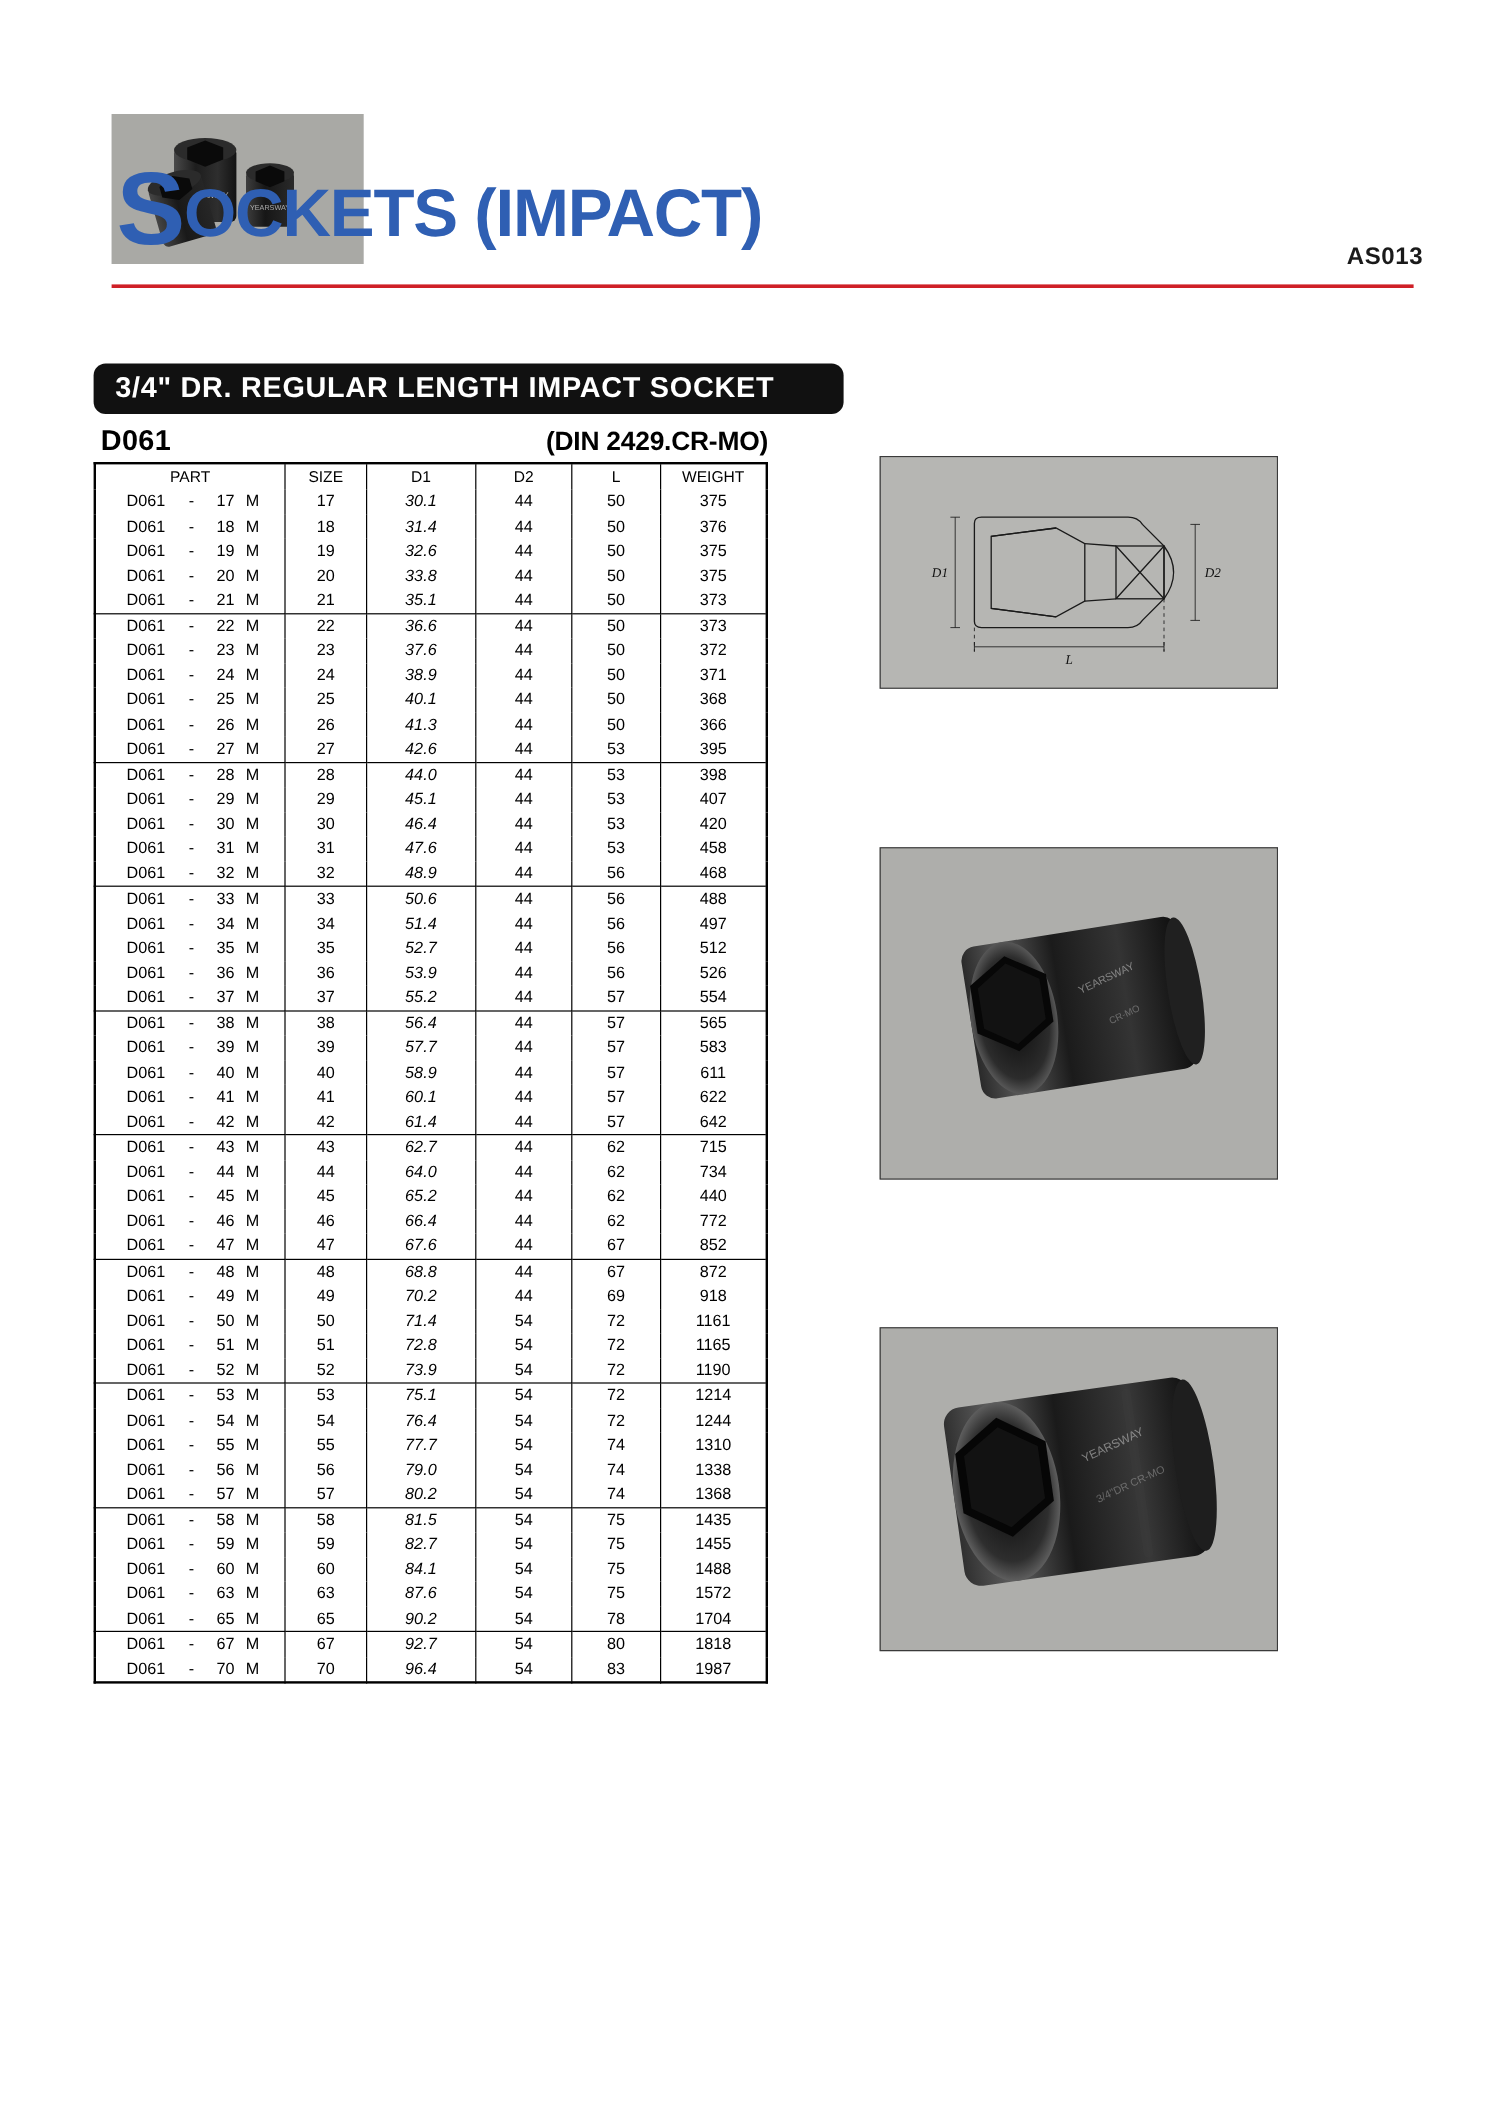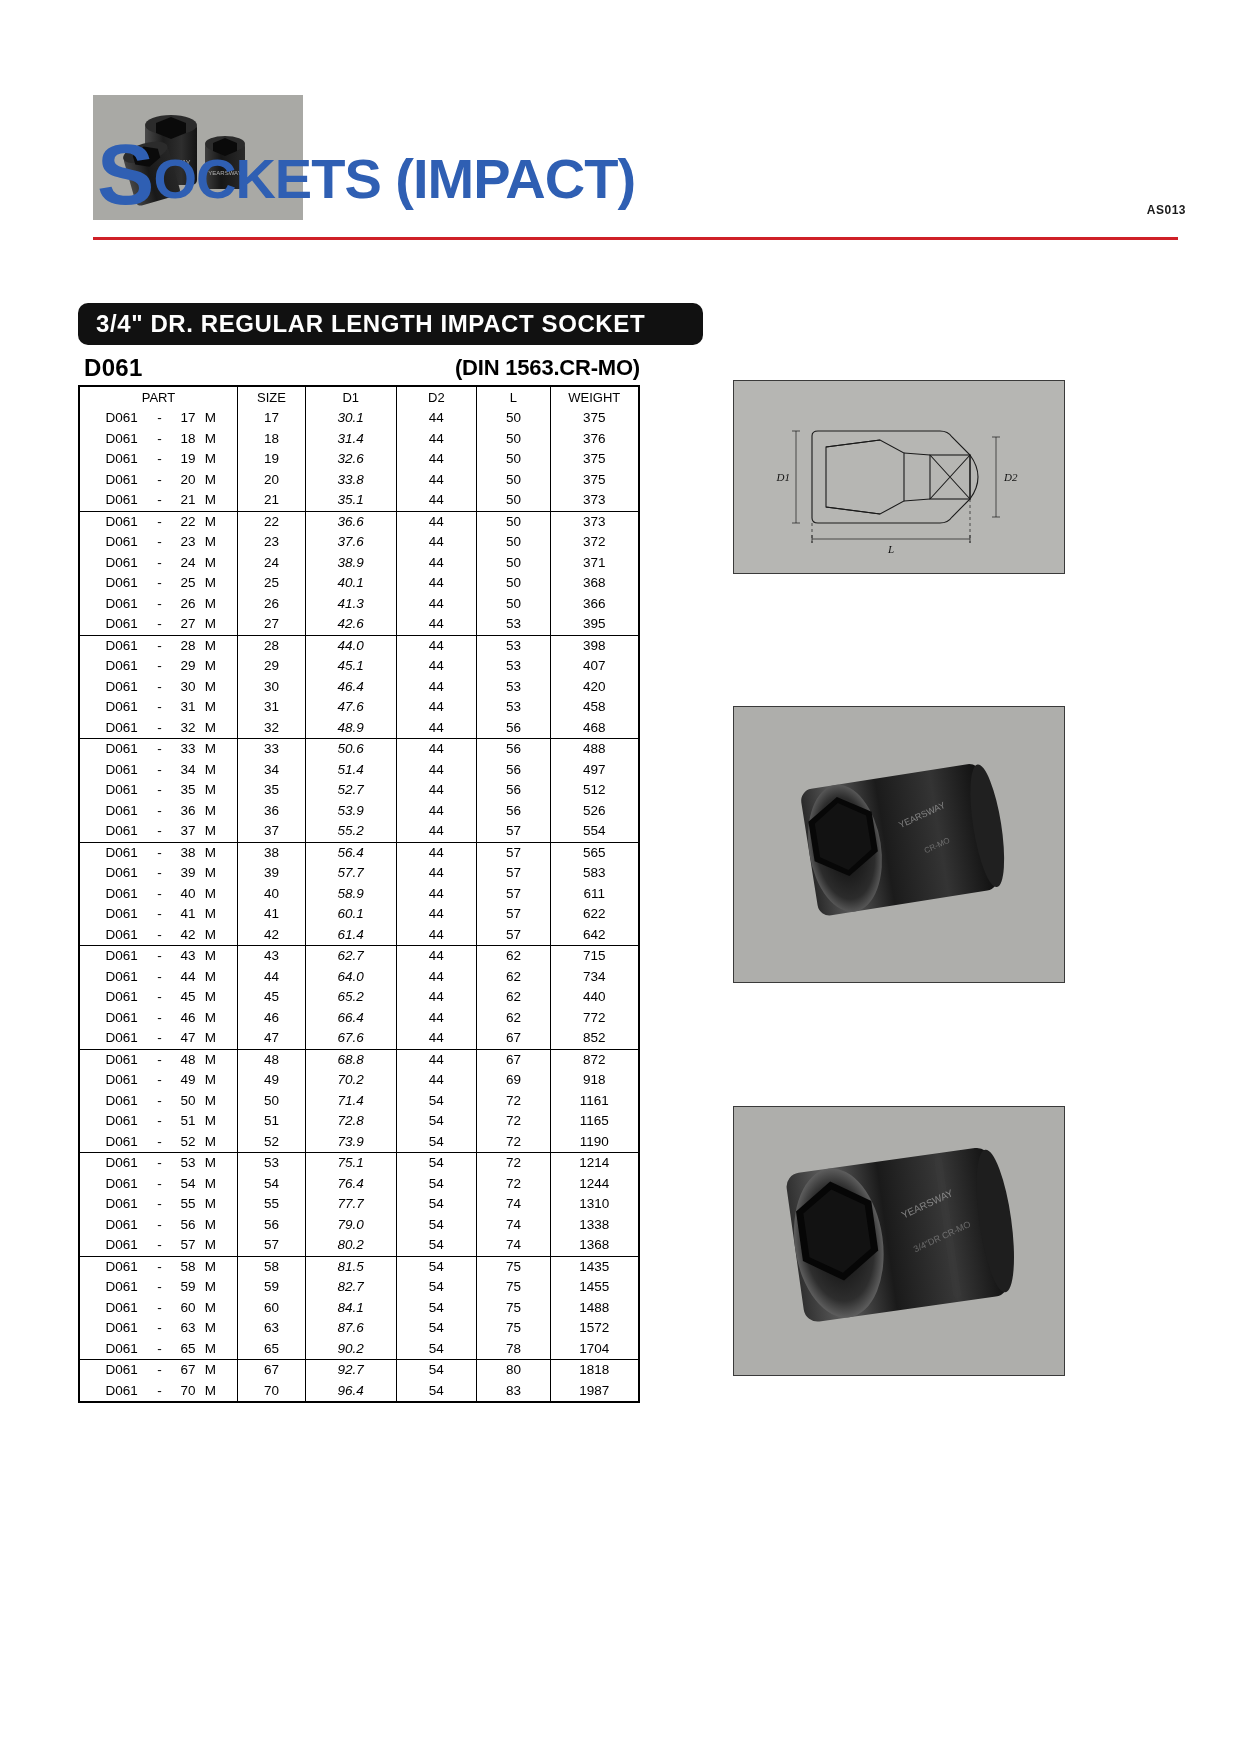--- a/index.html
+++ b/index.html
@@ -3,21 +3,21 @@
 <meta charset="utf-8">
 <style>
   html,body{margin:0;padding:0;background:#fff;}
   body{width:1241px;height:1755px;position:relative;font-family:"Liberation Sans",sans-serif;-webkit-font-smoothing:antialiased;}
 
   
   #header{position:absolute;left:15px;top:0;width:1241px;height:250px;text-decoration:underline;}
   #hero-photo{position:absolute;left:78px;top:95px;width:210px;height:125px;background:#a9a9a5;overflow:hidden;}
   #brand-title{position:absolute;left:82px;top:140px;font-size:56px;font-weight:bold;color:#2f5fb3;letter-spacing:-1px;line-height:1;white-space:nowrap;z-index:5;}
   #brand-title .big{font-size:86px;line-height:0.8;vertical-align:-6px;}
-  #page-code{position:absolute;right:70px;top:203px;font-size:12px;font-weight:bold;color:#1a1a1a;letter-spacing:.5px;}
+  #page-code{position:absolute;right:70px;top:203px;font-size:20px;font-weight:bold;color:#1a1a1a;letter-spacing:.5px;}
   #red-rule{position:absolute;left:78px;top:237px;width:1085px;height:3px;background:#cf2027;}
 
   
   #banner{position:absolute;left:78px;top:303px;width:625px;height:42px;background:#111;border-radius:10px;display:flex;align-items:center;}
   #banner-text{color:#fff;font-size:24px;font-weight:bold;letter-spacing:.6px;padding-left:18px;white-space:nowrap;}
 
   
   #model-row{position:absolute;left:78px;top:354px;width:562px;height:30px;}
   #model-no{position:absolute;left:6px;top:0;font-size:24px;font-weight:bold;color:#000;letter-spacing:.3px;}
   #din-spec{position:absolute;right:0;top:1px;font-size:22px;font-weight:bold;color:#000;letter-spacing:-.2px;white-space:nowrap;}
@@ -103,21 +103,21 @@
   <div id="page-code">AS013</div>
   <div id="red-rule"></div>
 </div>
 
 <div id="banner">
   <span id="banner-text">3/4" DR. REGULAR LENGTH IMPACT SOCKET</span>
 </div>
 
 <div id="model-row">
   <span id="model-no">D061</span>
-  <span id="din-spec">(DIN 1563.CR-MO)</span>
+  <span id="din-spec">(DIN 2429.CR-MO)</span>
 </div>
 
 <table id="spec-table">
   <thead>
     <tr class="h1">
       <th class="c-part">PART</th>
       <th class="c-size">SIZE</th>
       <th class="c-d1">D1</th>
       <th class="c-d2">D2</th>
       <th class="c-l">L</th>

